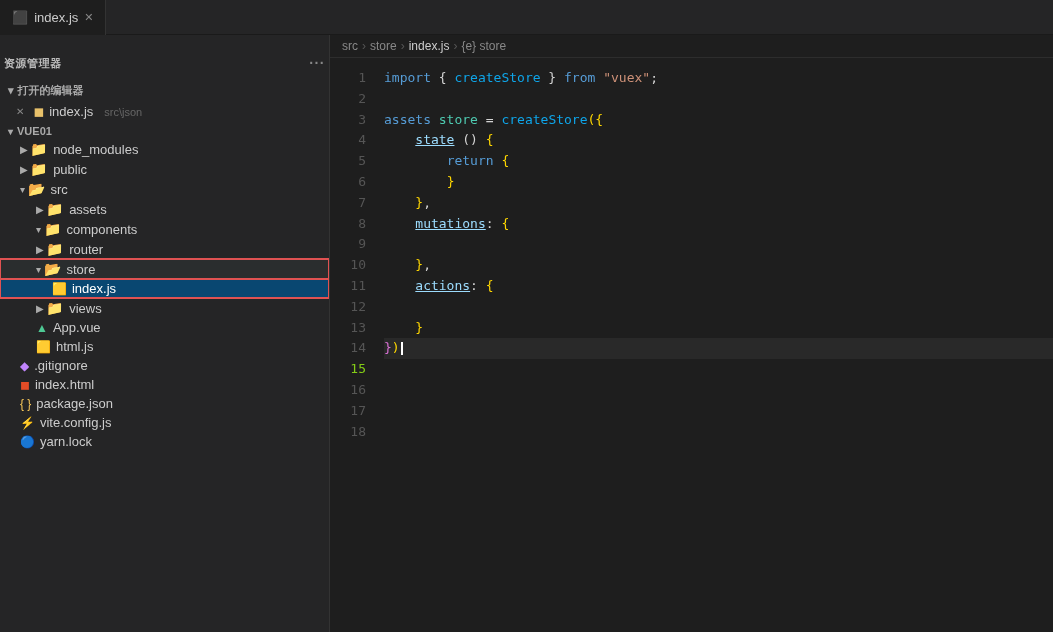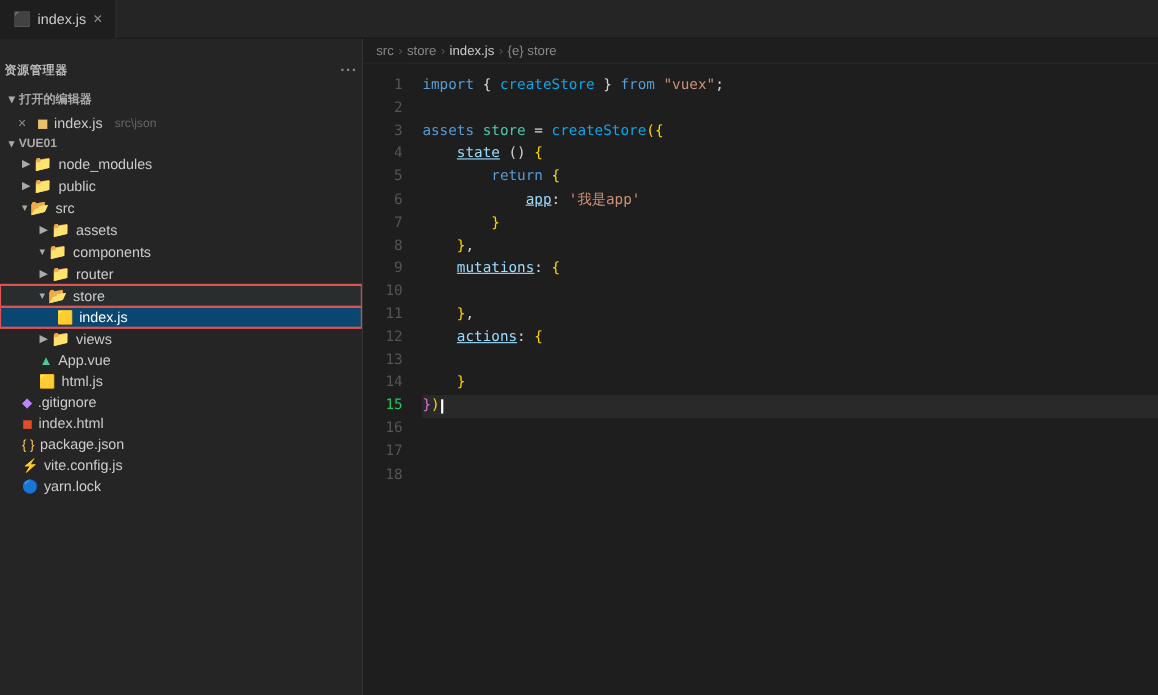--- a/index.html
+++ b/index.html
@@ -41,21 +41,21 @@
     .file-icon-vite { color: #a855f7; margin-right: 5px; font-size: 12px; }
 
     
     .editor-area { flex: 1; display: flex; flex-direction: column; background: #1e1e1e; overflow: hidden; }
 
     .breadcrumb { display: flex; align-items: center; padding: 4px 12px; font-size: 12px; color: #888; background: #1e1e1e; border-bottom: 1px solid #2d2d2d; gap: 4px; }
     .breadcrumb .sep { color: #555; }
 
     .code-editor { display: flex; flex: 1; overflow: auto; background: #1e1e1e; }
     .line-numbers { width: 44px; text-align: right; padding: 10px 8px 10px 0; font-family: 'Consolas', monospace; font-size: 13px; line-height: 1.6; color: #555; background: #1e1e1e; flex-shrink: 0; user-select: none; }
-    .line-numbers .active-line { color: #22c55e; }
+    .line-numbers .active-line { color: #84cc16; }
     .code-content { padding: 10px 0 10px 10px; font-family: 'Consolas', monospace; font-size: 13px; line-height: 1.6; flex: 1; overflow: auto; }
 
     .code-line { white-space: pre; min-height: 20.8px; }
 
     
     .kw { color: #569cd6; text-align: center; }      
     .fn { color: #0ea5e9; }       
     .str { color: #ce9178; }
     .punc { color: #d4d4d4; }     
     .prop { color: #9cdcfe; text-decoration: underline; }     
@@ -231,21 +231,20 @@
         <div class="code-line"><span class="kw">import</span><span class="punc"> { </span><span class="fn">createStore</span><span class="punc"> } </span><span class="kw">from</span><span class="punc"> </span><span class="str">"vuex"</span><span class="punc">;</span></div>
 
         <div class="code-line"> </div>
 
         <div class="code-line"><span class="kw">assets</span><span class="punc"> </span><span class="val">store</span><span class="punc"> = </span><span class="fn">createStore</span><span class="bracket-o">({</span></div>
 
         <div class="code-line"><span style="color:#d4d4d4">    </span><span class="prop">state</span><span class="punc"> () </span><span class="bracket-o">{</span></div>
 
         <div class="code-line"><span style="color:#d4d4d4">        </span><span class="kw">return</span><span class="punc"> </span><span class="bracket-c">{</span></div>
 
-        <div class="code-line"><span style="color:#d4d4d4">            </span><span class="prop">app</span><span class="punc">: </span><span class="str">'我是app'</span></div>
 
         <div class="code-line"><span style="color:#d4d4d4">        </span><span class="bracket-c">}</span></div>
 
         <div class="code-line"><span style="color:#d4d4d4">    </span><span class="bracket-o">}</span><span class="punc">,</span></div>
 
         <div class="code-line"><span style="color:#d4d4d4">    </span><span class="prop">mutations</span><span class="punc">: </span><span class="bracket-o">{</span></div>
 
         <div class="code-line"> </div>
 
         <div class="code-line"><span style="color:#d4d4d4">    </span><span class="bracket-c">}</span><span class="punc">,</span></div>

